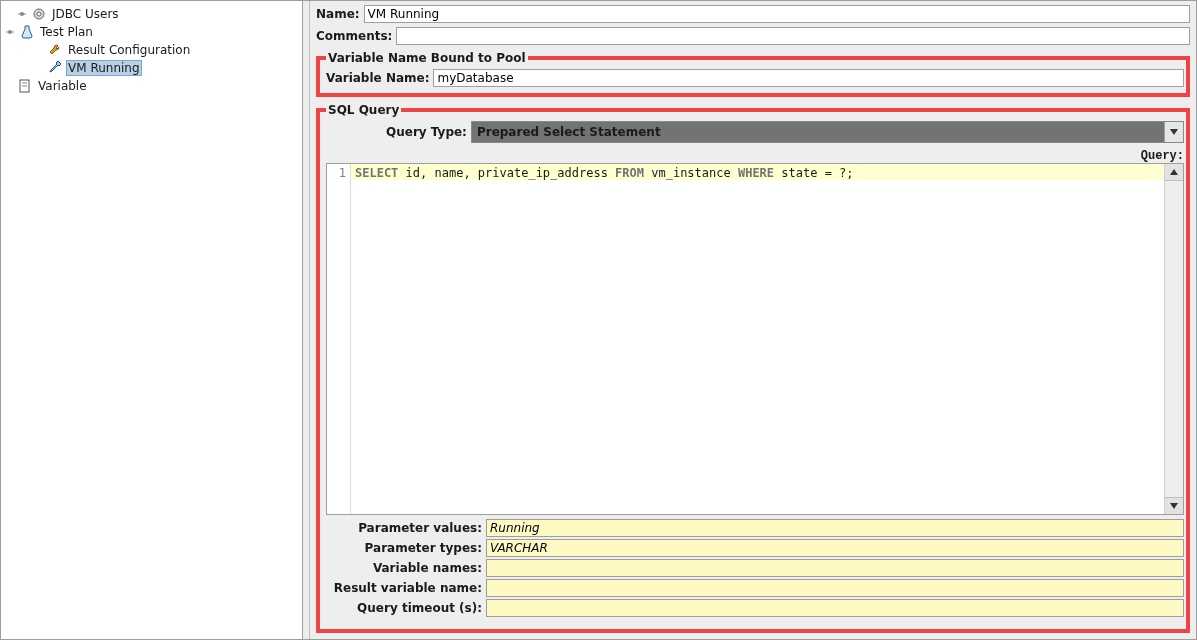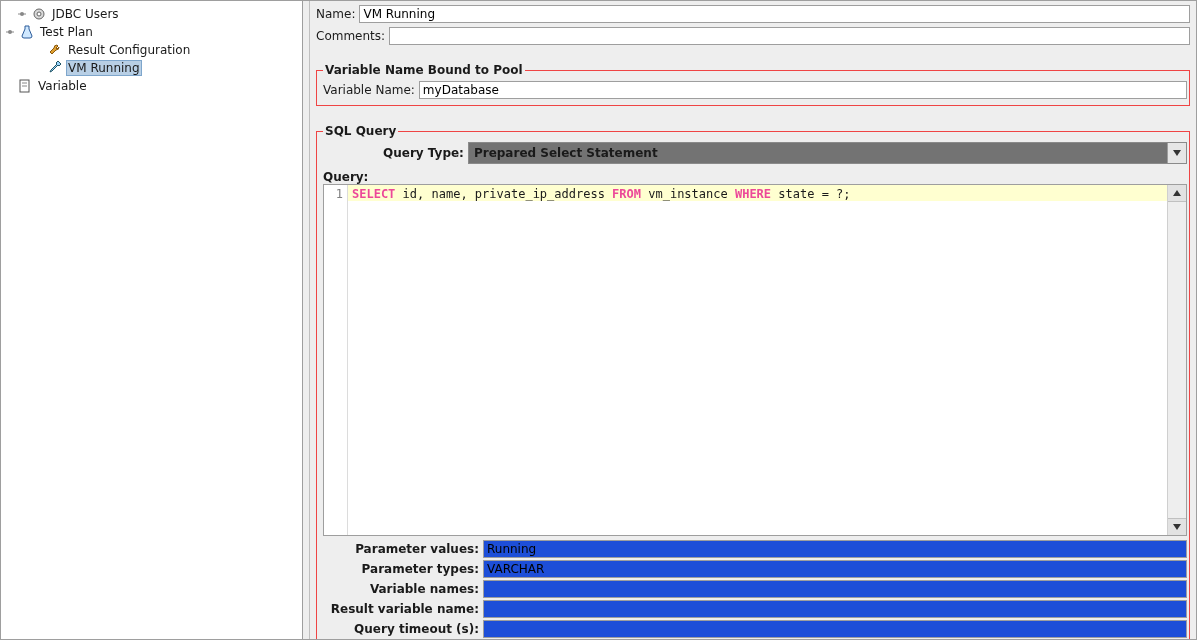--- a/index.html
+++ b/index.html
@@ -46,35 +46,35 @@
     font-weight: bold;
     padding: 4px 2px 4px 2px;
     border-bottom: 1px solid #9e9e9e;
   }
   .form-row {
     display: flex;
     align-items: center;
     margin: 2px 0;
   }
   .form-row label {
-    font-weight: normal;
+    font-weight: bold;
     margin-right: 4px;
   }
   .form-row input.txt {
     flex: 1;
     min-width: 0;
     border: 1px solid #9e9e9e;
     background: #ffffff;
     padding: 1px 3px;
     font-family: inherit;
     font-size: 12px;
   }
   fieldset {
-    border: 1px solid #ef4444;
-    margin: 16px 0 2px 0;
+    border: 4px solid #ef4444;
+    margin: 4px 0 2px 0;
     padding: 2px 2px 4px 6px;
   }
   legend {
     font-weight: bold;
     padding: 0 2px;
   }
   .select-row {
     display: flex;
     align-items: center;
     margin: 2px 0;
@@ -101,23 +101,24 @@
     width: 18px;
     border-left: 1px solid #9e9e9e;
     display: flex;
     align-items: center;
     justify-content: center;
     background: #e6e6e6;
   }
   .combo .combo-btn svg { display:block; }
 
   .query-title {
-    text-align: left;
+    text-align: right;
     font-weight: bold;
     margin-top: 4px;
+    font-family: Liberation Mono, monospace;
   }
   .code-wrap {
     display: flex;
     border: 1px solid #9e9e9e;
     height: 350px;
     background: #ffffff;
   }
   .gutter {
     width: 24px;
     background: #ffffff;
@@ -140,21 +141,21 @@
     height: 16px;
     background: #ffffd0;
   }
   .code-text {
     position: relative;
     padding: 2px 4px 0 4px;
     font-family: "DejaVu Sans Mono", monospace;
     font-size: 12px;
     white-space: pre;
   }
-  .kw { color: #ec4899; font-weight: bold; }
+  .kw { color: #737373; font-weight: bold; }
   .scrollbar {
     width: 18px;
     border-left: 1px solid #cfcfcf;
     background: #eeeeee;
     display: flex;
     flex-direction: column;
   }
   .sb-btn {
     height: 16px;
     display: flex;
@@ -174,24 +175,25 @@
     align-items: center;
   }
   .value-grid label {
     text-align: right;
     font-weight: bold;
   }
   .value-grid input.txt {
     width: 100%;
     box-sizing: border-box;
     border: 1px solid #9e9e9e;
-    background: #1d4ed8;
+    background: #fef9c3;
     padding: 1px 3px;
     font-family: inherit;
     font-size: 12px;
+    font-style: italic;
   }
   
   .tree {
     padding: 4px 0 0 4px;
     user-select: none;
   }
   .tree-row {
     display: flex;
     align-items: center;
     height: 18px;

